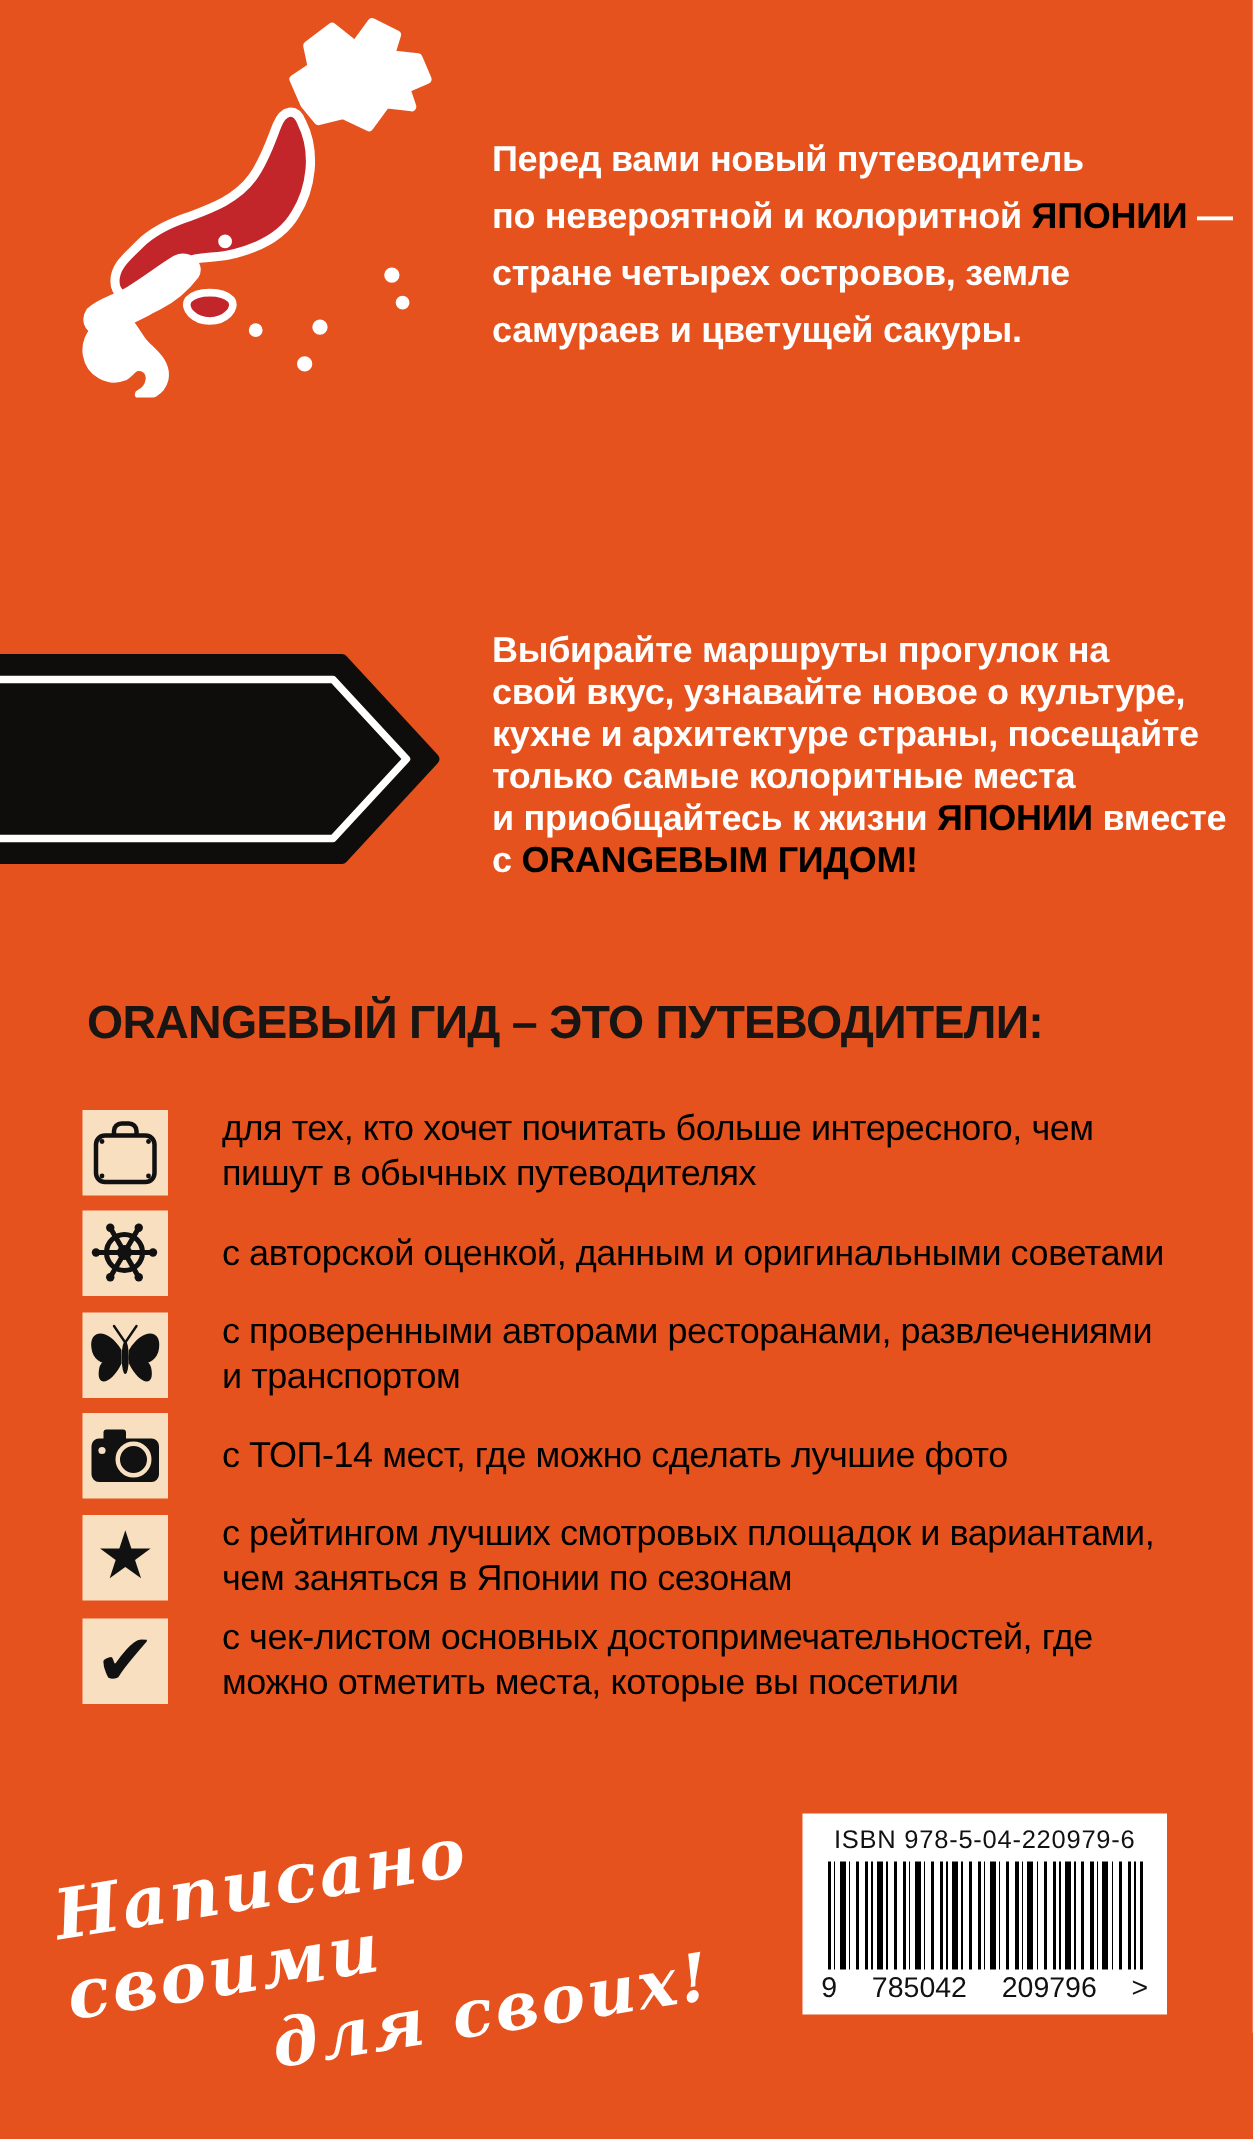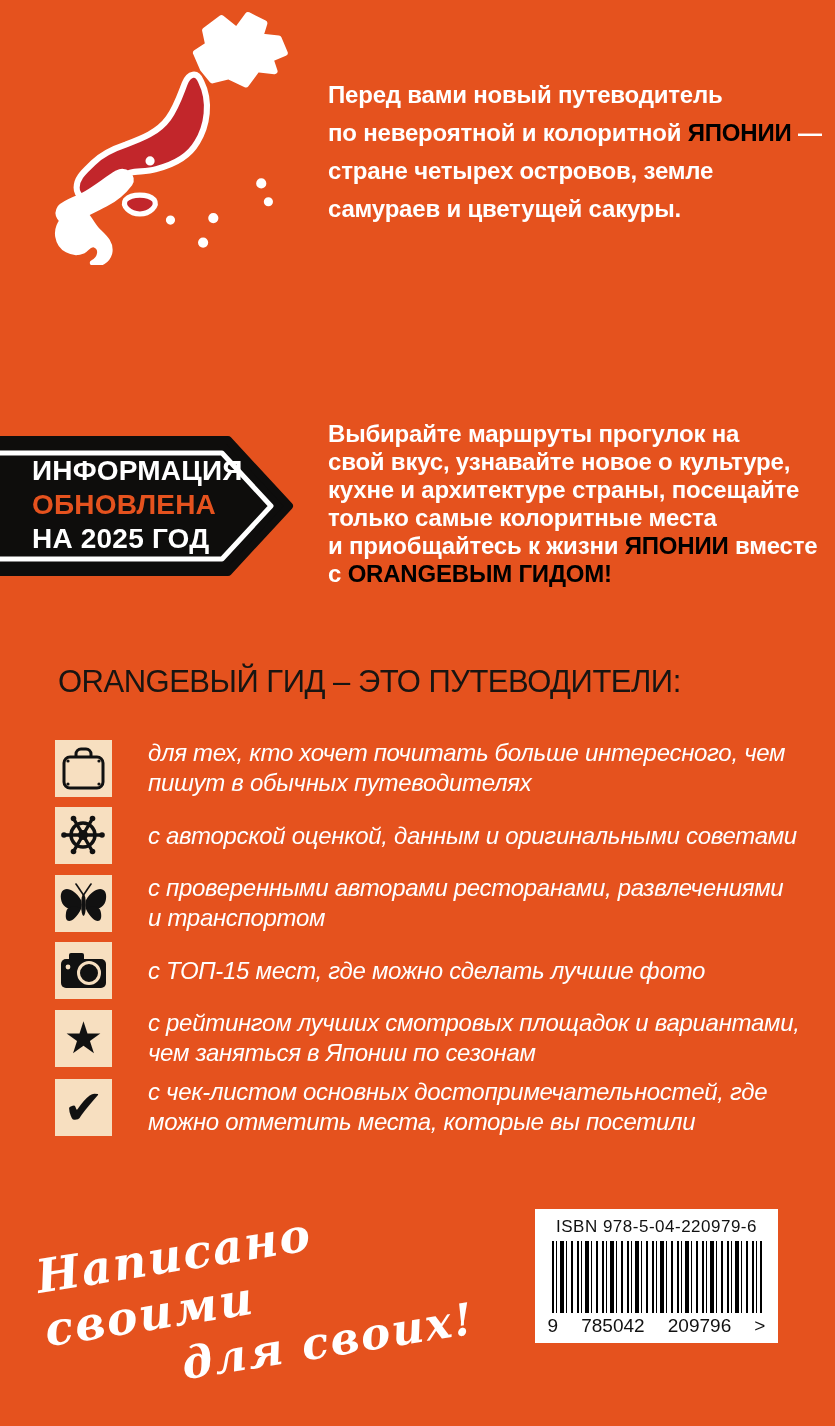--- a/index.html
+++ b/index.html
@@ -8,44 +8,44 @@
   .cover {
     position:relative; width:835px; height:1426px;
     background:#E5521E; overflow:hidden;
   }
   .pre { white-space:pre-line; }
 
   
   .map-wrap { position:absolute; left:52px; top:10px; width:240px; height:255px; }
 
   
-  .p1 { position:absolute; left:328px; top:76px; width:505px;
+  .p1 { position:absolute; left:328px; top:88px; width:505px;
         font-size:24px; line-height:38px; font-weight:bold; color:#fff; letter-spacing:-0.2px; }
   .p2 { position:absolute; left:58px; top:282px; width:760px;
         font-size:24px; line-height:38px; font-weight:bold; color:#181512; letter-spacing:-0.2px; }
   .p3 { position:absolute; left:328px; top:420px; width:505px;
         font-size:24px; line-height:28px; font-weight:bold; color:#fff; letter-spacing:-0.2px; }
   .dark { color:#000000; }
 
   
   .badge { position:absolute; left:0; top:436px; width:295px; height:140px; }
   .badge svg { position:absolute; left:0; top:0; }
   .badge-text { position:absolute; left:32px; top:18px; font-weight:bold;
                 font-size:28px; line-height:34px; color:#fff; letter-spacing:0.2px; }
   .badge-line2 { color:#E5521E; }
 
   
   .features-heading { position:absolute; left:58px; top:664px;
-        font-size:31px; font-weight:normal; color:#181512; letter-spacing:-0.5px; }
+        font-size:31px; font-weight:bold; color:#181512; letter-spacing:-0.5px; }
   .features { position:absolute; left:55px; top:738px; width:760px;
         display:flex; flex-direction:column; gap:9px; }
   .feat-row { display:flex; align-items:center; min-height:57px; }
   .icon-box { width:57px; height:57px; background:#F7DFC0; flex:0 0 57px;
         display:flex; align-items:center; justify-content:center; }
-  .feat-text { margin-left:36px; font-size:24px; line-height:30px; color:#ffffff; letter-spacing:-0.3px;font-style:italic; }
+  .feat-text { margin-left:36px; font-size:24px; line-height:30px; color:#000000; letter-spacing:-0.3px; }
   .glyph { font-family:"DejaVu Sans", sans-serif; color:#111; font-size:44px; line-height:1; }
   .glyph-check { font-size:48px; font-weight:bold; }
 
   
   .signature { position:absolute; left:42px; top:1212px; width:480px;
         transform:rotate(-9deg); color:#fff;
         font-family:"DejaVu Serif", serif; font-style:italic; font-weight:bold; }
   .sig-line1 { font-size:46px; letter-spacing:2px; }
   .sig-line2 { font-size:44px; margin-left:130px; margin-top:2px; letter-spacing:2px; }
 
@@ -97,25 +97,20 @@
 по невероятной и колоритной </span><span class="dark">ЯПОНИИ</span><span> —
 стране четырех островов, земле
 самураев и цветущей сакуры.</span></p>
 
 
   <div class="badge">
     <svg width="295" height="140" viewBox="0 0 295 140">
       <polygon points="0,4 228,4 289,70 228,136 0,136" fill="#0E0D0C" stroke="#0E0D0C" stroke-width="8" stroke-linejoin="round"></polygon>
       <polyline points="-6,17 222,17 271,70 222,123 -6,123" fill="none" stroke="#fff" stroke-width="5" stroke-linejoin="round"></polyline>
     </svg>
-    <div class="badge-text">
-      <div>ИНФОРМАЦИЯ</div>
-      <div class="badge-line2">ОБНОВЛЕНА</div>
-      <div>НА 2025 ГОД</div>
-    </div>
   </div>
 
   <p class="p3 pre"><span>Выбирайте маршруты прогулок на
 свой вкус, узнавайте новое о культуре,
 кухне и архитектуре страны, посещайте
 только самые колоритные места
 и приобщайтесь к жизни </span><span class="dark">ЯПОНИИ</span><span> вместе
 с </span><span class="dark">ORANGEВЫМ ГИДОМ!</span></p>
 
   <h2 class="features-heading">ORANGEВЫЙ ГИД – ЭТО ПУТЕВОДИТЕЛИ:</h2>
@@ -183,21 +178,21 @@
 
     <div class="feat-row">
       <div class="icon-box">
         <svg width="57" height="57" viewBox="0 0 57 57">
           <rect x="14" y="11" width="15" height="10" rx="2" fill="#111"></rect>
           <rect x="6" y="17" width="45" height="29" rx="5" fill="#111"></rect>
           <circle cx="34" cy="31" r="10.5" fill="#111" stroke="#F7DFC0" stroke-width="3"></circle>
           <circle cx="13" cy="25" r="2.4" fill="#F7DFC0"></circle>
         </svg>
       </div>
-      <p class="feat-text pre">с ТОП-15 мест, где можно сделать лучшие фото</p>
+      <p class="feat-text pre">с ТОП-14 мест, где можно сделать лучшие фото</p>
     </div>
 
     <div class="feat-row">
       <div class="icon-box">
         <span class="glyph">★</span>
       </div>
       <p class="feat-text pre">с рейтингом лучших смотровых площадок и вариантами,
 чем заняться в Японии по сезонам</p>
     </div>
 

